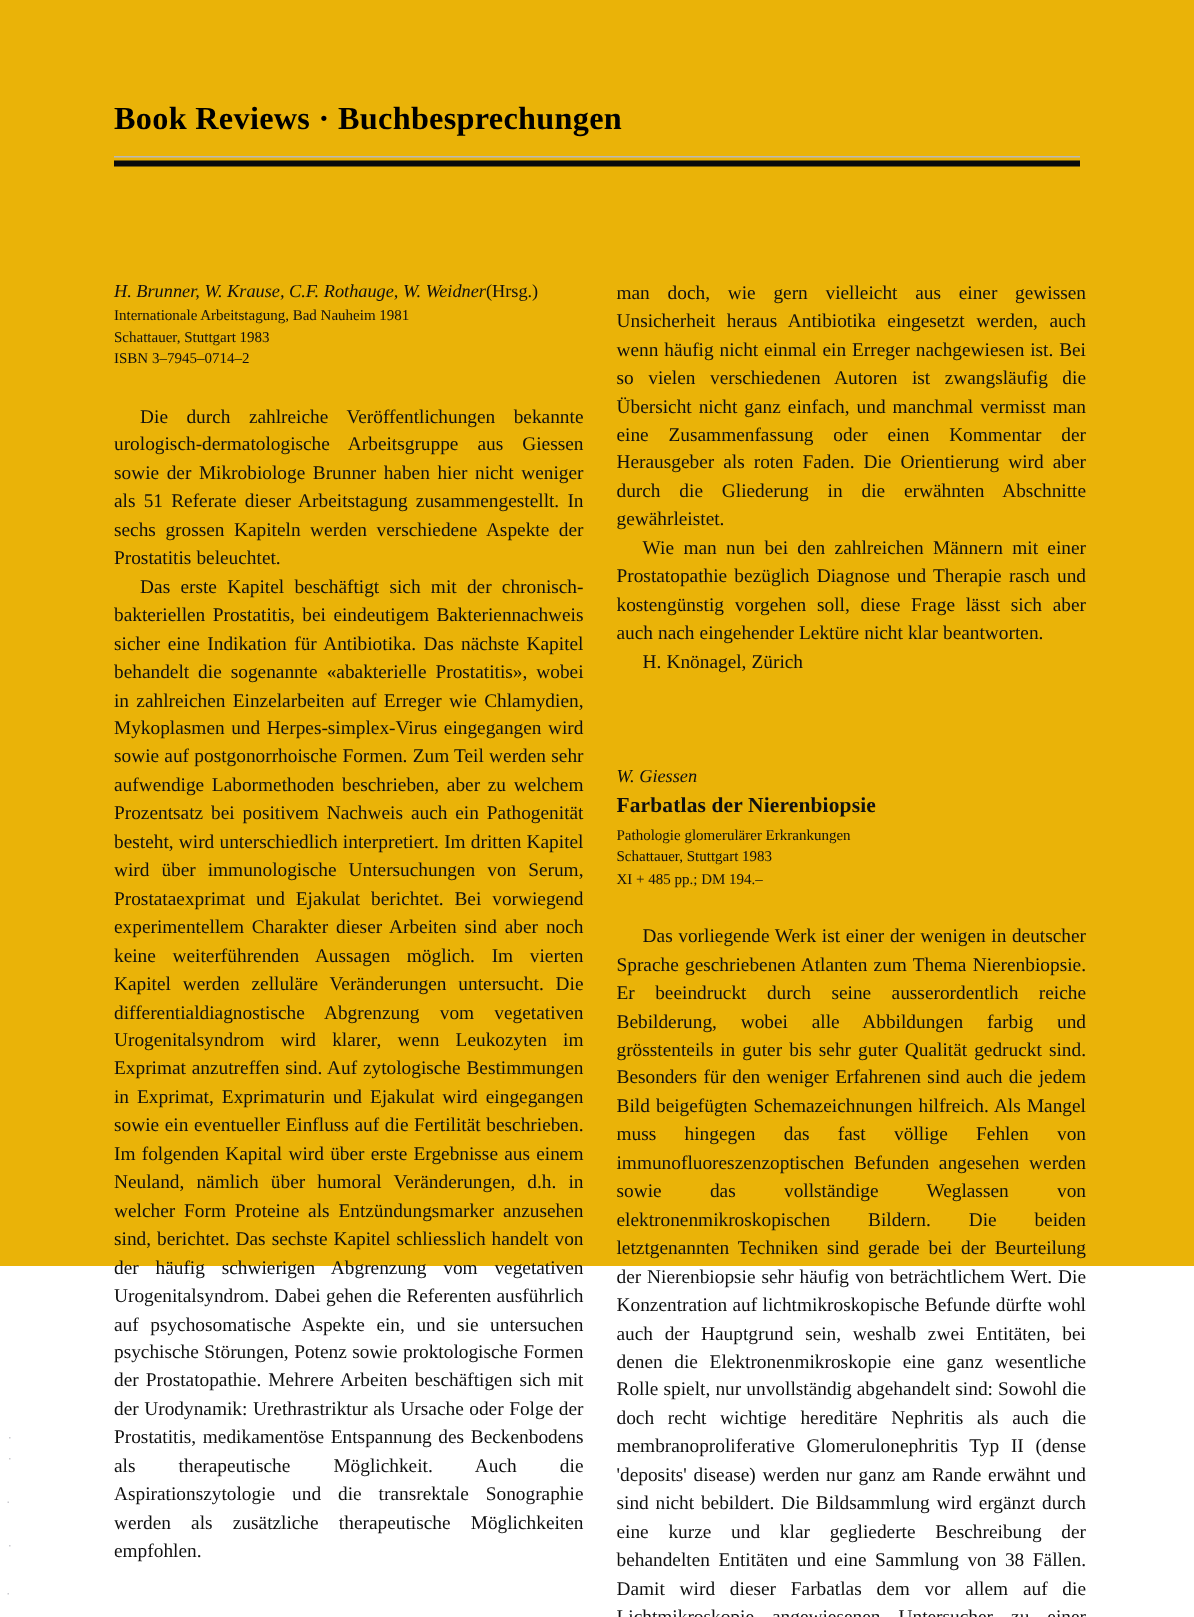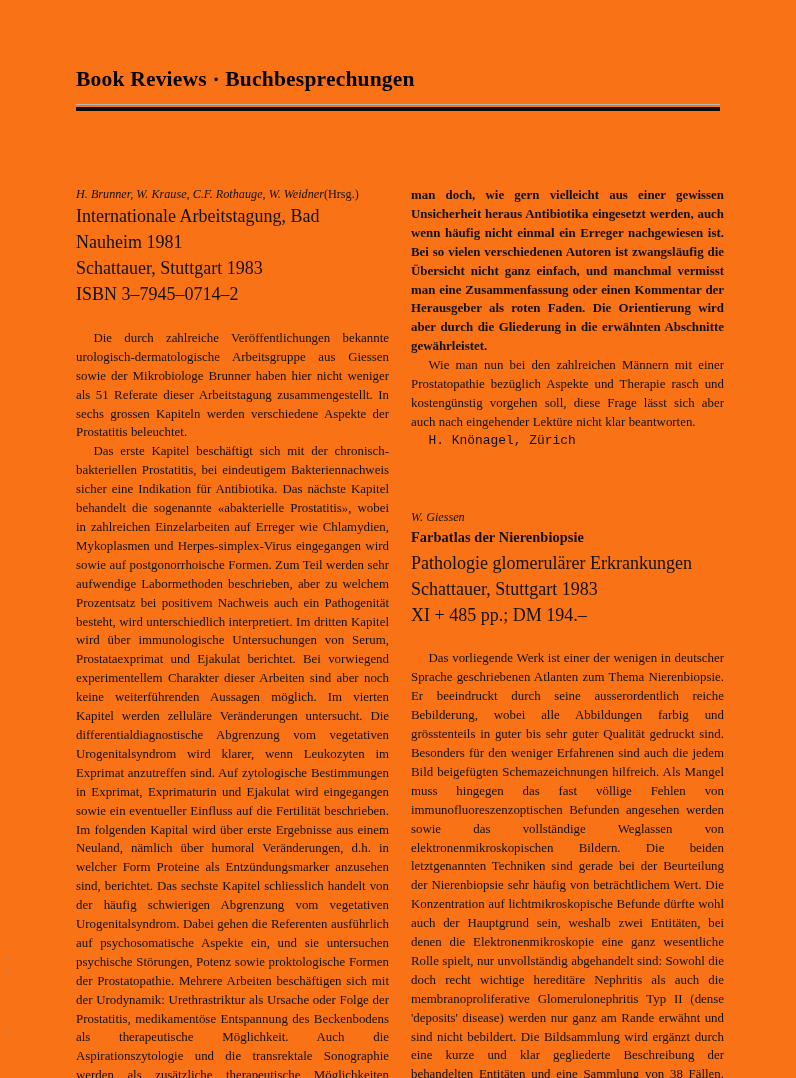--- a/index.html
+++ b/index.html
@@ -13,22 +13,22 @@
     position: relative;
     font-family: "Liberation Serif", "DejaVu Serif", serif;
     color: #101010;
     overflow: hidden;
   }
 
   .page {
     position: absolute;
     left: 0; top: 0;
     width: 796px;
-    height: 1078px;
-    background: #f97316;
+    height: 844px;
+    background: #eab308;
   }
 
   
   .masthead {
     position: absolute;
     left: 76px;
     top: 68px;
     width: 644px;
   }
   .masthead-title {
@@ -84,45 +84,43 @@
     font-style: normal;
   }
   .book-title {
     font-weight: bold;
     font-size: 14.3px;
     line-height: 1.38;
     margin: 2px 0 3px 0;
     letter-spacing: 0.1px;
   }
   .meta-line {
-    font-size: 18px;
+    font-size: 10px;
     line-height: 1.44;
   }
 
   
   .body-text p {
     margin: 0;
     font-size: 12.9px;
     line-height: 1.465;
     text-align: justify;
     text-indent: 1.35em;
     hyphens: auto;
     -webkit-hyphens: auto;
     word-spacing: 0.01em;
   }
   .body-text p.noindent {
     text-indent: 0;
-    font-weight: bold;
   }
   .signature {
     font-size: 12.9px;
     line-height: 1.465;
     text-indent: 1.35em;
     margin: 0;
-    font-family: Liberation Mono, monospace;
   }
 
   .spacer-review {
     height: 58px;
   }
   .gap-sm { height: 11px; }
 
   
   .speckle {
     position: absolute;
@@ -161,21 +159,21 @@
         <p>Das erste Kapitel beschäftigt sich mit der chronisch-bakteriellen Prostatitis, bei eindeutigem Bakteriennachweis sicher eine Indikation für Antibiotika. Das nächste Kapitel behandelt die sogenannte «abakterielle Prostatitis», wobei in zahlreichen Einzelarbeiten auf Erreger wie Chlamydien, Mykoplasmen und Herpes-simplex-Virus eingegangen wird sowie auf postgonorrhoische Formen. Zum Teil werden sehr aufwendige Labormethoden beschrieben, aber zu welchem Prozentsatz bei positivem Nachweis auch ein Pathogenität besteht, wird unterschiedlich interpretiert. Im dritten Kapitel wird über immunologische Untersuchungen von Serum, Prostataexprimat und Ejakulat berichtet. Bei vorwiegend experimentellem Charakter dieser Arbeiten sind aber noch keine weiterführenden Aussagen möglich. Im vierten Kapitel werden zelluläre Veränderungen untersucht. Die differentialdiagnostische Abgrenzung vom vegetativen Urogenitalsyndrom wird klarer, wenn Leukozyten im Exprimat anzutreffen sind. Auf zytologische Bestimmungen in Exprimat, Exprimaturin und Ejakulat wird eingegangen sowie ein eventueller Einfluss auf die Fertilität beschrieben. Im folgenden Kapital wird über erste Ergebnisse aus einem Neuland, nämlich über humoral Veränderungen, d.h. in welcher Form Proteine als Entzündungsmarker anzusehen sind, berichtet. Das sechste Kapitel schliesslich handelt von der häufig schwierigen Abgrenzung vom vegetativen Urogenitalsyndrom. Dabei gehen die Referenten ausführlich auf psychosomatische Aspekte ein, und sie untersuchen psychische Störungen, Potenz sowie proktologische Formen der Prostatopathie. Mehrere Arbeiten beschäftigen sich mit der Urodynamik: Urethrastriktur als Ursache oder Folge der Prostatitis, medikamentöse Entspannung des Beckenbodens als therapeutische Möglichkeit. Auch die Aspirationszytologie und die transrektale Sonographie werden als zusätzliche therapeutische Möglichkeiten empfohlen.</p>
 
       </div>
 
     </div>
 
     <div class="col">
 
       <div class="body-text">
         <p class="noindent">man doch, wie gern vielleicht aus einer gewissen Unsicherheit heraus Antibiotika eingesetzt werden, auch wenn häufig nicht einmal ein Erreger nachgewiesen ist. Bei so vielen verschiedenen Autoren ist zwangsläufig die Übersicht nicht ganz einfach, und manchmal vermisst man eine Zusammenfassung oder einen Kommentar der Herausgeber als roten Faden. Die Orientierung wird aber durch die Gliederung in die erwähnten Abschnitte gewährleistet.</p>
-        <p>Wie man nun bei den zahlreichen Männern mit einer Prostatopathie bezüglich Aspekte und Therapie rasch und kostengünstig vorgehen soll, diese Frage lässt sich aber auch nach eingehender Lektüre nicht klar beantworten.</p>
+        <p>Wie man nun bei den zahlreichen Männern mit einer Prostatopathie bezüglich Diagnose und Therapie rasch und kostengünstig vorgehen soll, diese Frage lässt sich aber auch nach eingehender Lektüre nicht klar beantworten.</p>
         <p class="signature">H. Knönagel, Zürich</p>
       </div>
 
       <div class="spacer-review"></div>
 
       <div class="review-head">
         <div class="authors">
           <span>W. Giessen</span><span class="roman"></span>
         </div>
         <div class="book-title">Farbatlas der Nierenbiopsie</div>

